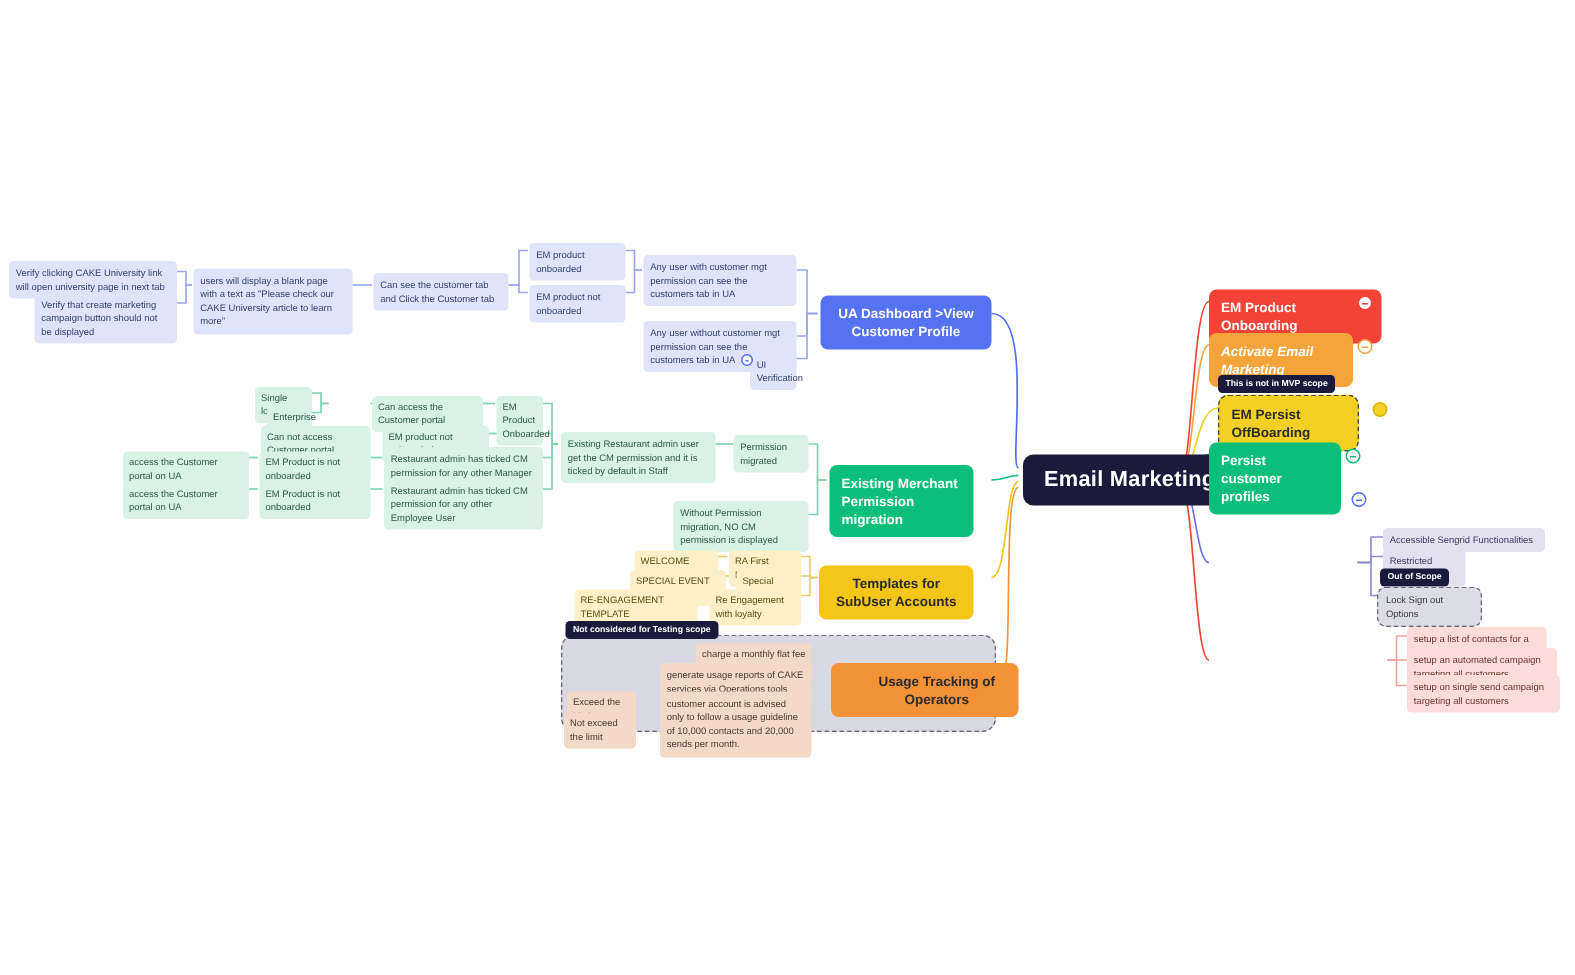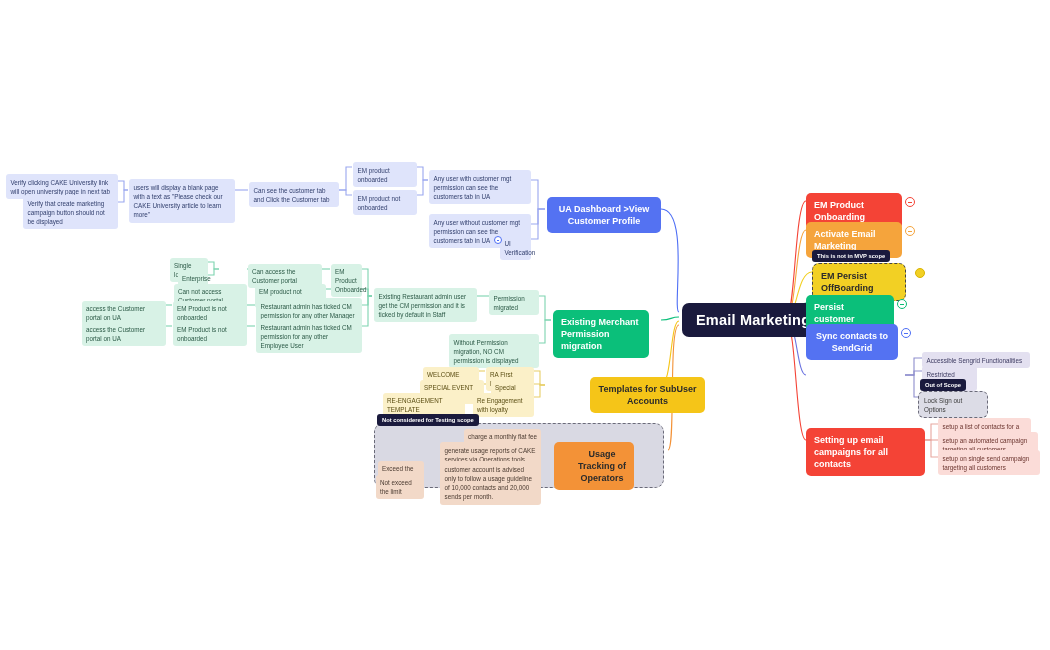--- a/index.html
+++ b/index.html
@@ -19,21 +19,21 @@
     padding:9px 14px;white-space:nowrap;
     display:flex;align-items:center;justify-content:center;
   }
 
   
   .main{
     border-radius:5px;color:#ffffff;font-size:9px;font-weight:bold;
     padding:6px 8px;line-height:1.35;
   }
   .main.red{background:#f44336;}
-  .main.orange{background:#f5a43c;}
+  .main.orange{background:#f5a43c;font-style:italic;}
   .main.indigo{background:#6b73e0;}
   .main.emgreen{background:#0bbf7a;}
   .main.amber{background:#f5c518;color:#2b2b2b;}
   .main.tangerine{background:#f39237;color:#2b2b2b;}
   .main.ltblue{background:#5472f2;text-align:center;}
 
   .main.yellow-off{
     background:#f2d024;color:#2b2b2b;
     border:1.4px dashed #444;border-radius:7px;
   }
@@ -157,43 +157,41 @@
       <path d="M552,450 L547,450 L547,435 L541,435" stroke="#d8a06a"></path>
       <path d="M552,450 L547,450 L547,450 L541,450" stroke="#d8a06a"></path>
       <path d="M552,450 L547,450 L547,469 L541,469" stroke="#d8a06a"></path>
       <path d="M437,469 L430,469 L430,465 L424,465" stroke="#d8a06a"></path>
       <path d="M437,469 L430,469 L430,479 L424,479" stroke="#d8a06a"></path>
     </g>
   </svg>
 
   <div class="node central" style="left:682px;top:303px;">Email Marketing</div>
 
-  <div class="node main red" style="left:806px;top:193px;width:96px;">EM Product Onboarding</div>
+  <div class="node main red" style="left:806px;top:193px;width:115px;">EM Product Onboarding</div>
   <div class="badge red" style="left:905px;top:197px;"></div>
 
   <div class="node main orange" style="left:806px;top:222px;width:96px;">Activate Email Marketing</div>
   <div class="badge orange" style="left:905px;top:226px;"></div>
 
   <div class="node callout" style="left:812px;top:250px;">This is not in MVP scope</div>
   <div class="node main yellow-off" style="left:812px;top:263px;width:94px;">EM Persist OffBoarding</div>
   <div class="badge dot" style="left:915px;top:268px;"></div>
 
   <div class="node main emgreen" style="left:806px;top:295px;width:88px;">Persist customer profiles</div>
   <div class="badge green" style="left:897px;top:299px;"></div>
 
-  <div class="node main ltblue" style="left:806px;top:324px;width:92px;">Sync contacts to SendGrid</div>
   <div class="badge blue" style="left:901px;top:328px;"></div>
 
 
   <div class="node sub lav" style="left:922px;top:352px;width:108px;">Accessible Sengrid Functionalities</div>
   <div class="node sub lav" style="left:922px;top:366px;width:55px;">Restricted Views</div>
   <div class="node callout" style="left:920px;top:379px;">Out of Scope</div>
   <div class="node sub dashed" style="left:918px;top:391px;width:70px;padding:3.5px 5px;">Lock Sign out Options</div>
 
-  <div class="node main red" style="left:806px;top:428px;width:119px;">Setting up email campaigns for all contacts</div>
 
   <div class="node sub pink" style="left:938px;top:418px;width:93px;">setup a list of contacts for a campaign</div>
   <div class="node sub pink" style="left:938px;top:432px;width:100px;">setup an automated campaign targeting all customers</div>
   <div class="node sub pink" style="left:938px;top:450px;width:102px;">setup on single send campaign targeting all customers</div>
 
   <div class="node main ltblue" style="left:547px;top:197px;width:114px;">UA Dashboard &gt;View Customer Profile</div>
 
   <div class="node sub blue" style="left:429px;top:170px;width:102px;">Any user with customer mgt permission can see the customers tab in UA</div>
   <div class="node sub blue" style="left:429px;top:214px;width:102px;">Any user without customer mgt permission can see the customers tab in UA</div>
   <div class="node sub blue" style="left:500px;top:235px;width:31px;">UI Verification</div>
@@ -226,35 +224,35 @@
   <div class="node sub green" style="left:173px;top:301px;width:74px;padding:3px 4px;">EM Product is not onboarded</div>
   <div class="node sub green" style="left:82px;top:301px;width:84px;padding:3px 4px;">access the Customer portal on UA</div>
 
   <div class="node sub green" style="left:256px;top:319px;width:106px;">Restaurant admin has ticked CM permission for any other Employee User</div>
   <div class="node sub green" style="left:173px;top:322px;width:74px;padding:3px 4px;">EM Product is not onboarded</div>
   <div class="node sub green" style="left:82px;top:322px;width:84px;padding:3px 4px;">access the Customer portal on UA</div>
 
   <div class="node sub green" style="left:170px;top:258px;width:38px;padding:3px 4px;">Single location</div>
   <div class="node sub green" style="left:178px;top:271px;width:30px;padding:3px 4px;">Enterprise</div>
 
-  <div class="node main amber" style="left:546px;top:377px;width:115px;text-align:center;margin-left:44px;">Templates for SubUser Accounts</div>
+  <div class="node main amber" style="left:546px;top:377px;width:103px;text-align:center;">Templates for SubUser Accounts</div>
 
   <div class="node sub yellow" style="left:486px;top:367px;width:48px;padding:3px 4px;">RA First Logged in</div>
   <div class="node sub yellow" style="left:423px;top:367px;width:56px;padding:3px 4px;">WELCOME EMAIL</div>
 
   <div class="node sub yellow" style="left:491px;top:380px;width:43px;padding:3px 4px;">Special Event</div>
   <div class="node sub yellow" style="left:420px;top:380px;width:64px;padding:3px 4px;">SPECIAL EVENT Email</div>
 
   <div class="node sub yellow" style="left:473px;top:393px;width:61px;padding:3px 4px;">Re Engagement with loyalty</div>
   <div class="node sub yellow" style="left:383px;top:393px;width:82px;padding:3px 4px;">RE-ENGAGEMENT TEMPLATE</div>
 
   <div class="node group-frame" style="left:374px;top:423px;width:290px;height:65px;"></div>
   <div class="node callout" style="left:377px;top:414px;">Not considered for Testing scope</div>
 
-  <div class="node main tangerine" style="left:554px;top:442px;width:80px;text-align:center;padding-left:24px;">Usage Tracking of Operators</div>
+  <div class="node main tangerine" style="left:554px;top:442px;width:125px;text-align:center;padding-left:24px;">Usage Tracking of Operators</div>
 
   <div class="node sub gray" style="left:464px;top:429px;width:77px;padding:3px 4px;">charge a monthly flat fee of $75.</div>
   <div class="node sub gray" style="left:440px;top:442px;width:101px;">generate usage reports of CAKE services via Operations tools</div>
   <div class="node sub gray" style="left:440px;top:461px;width:101px;">customer account is advised only to follow a usage guideline of 10,000 contacts and 20,000 sends per month.</div>
 
   <div class="node sub gray" style="left:378px;top:461px;width:46px;padding:3px 4px;">Exceed the Limit</div>
   <div class="node sub gray" style="left:376px;top:475px;width:48px;padding:3px 4px;">Not exceed the limit</div>
 
 </div>
 

